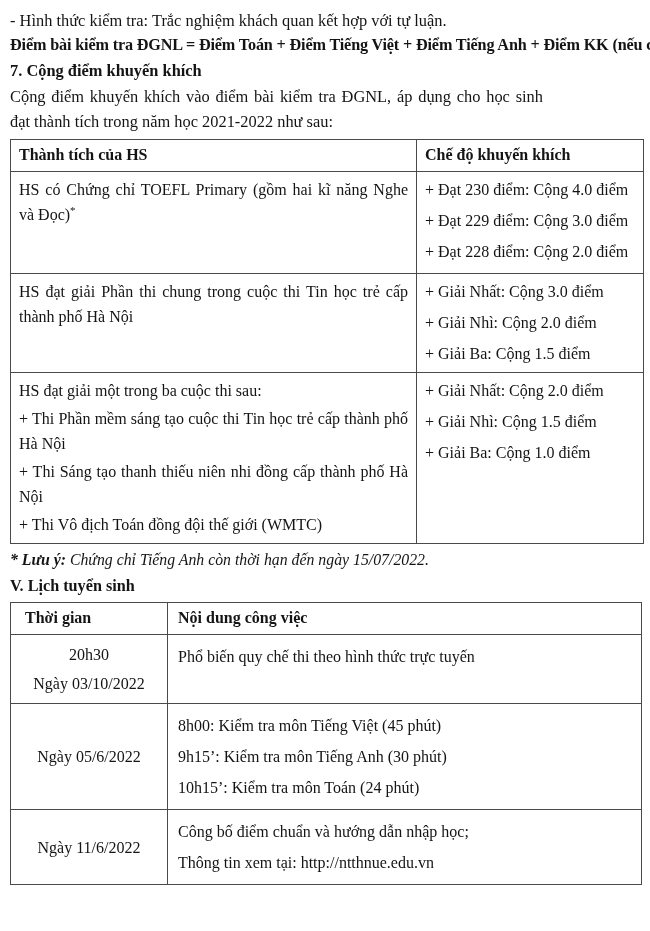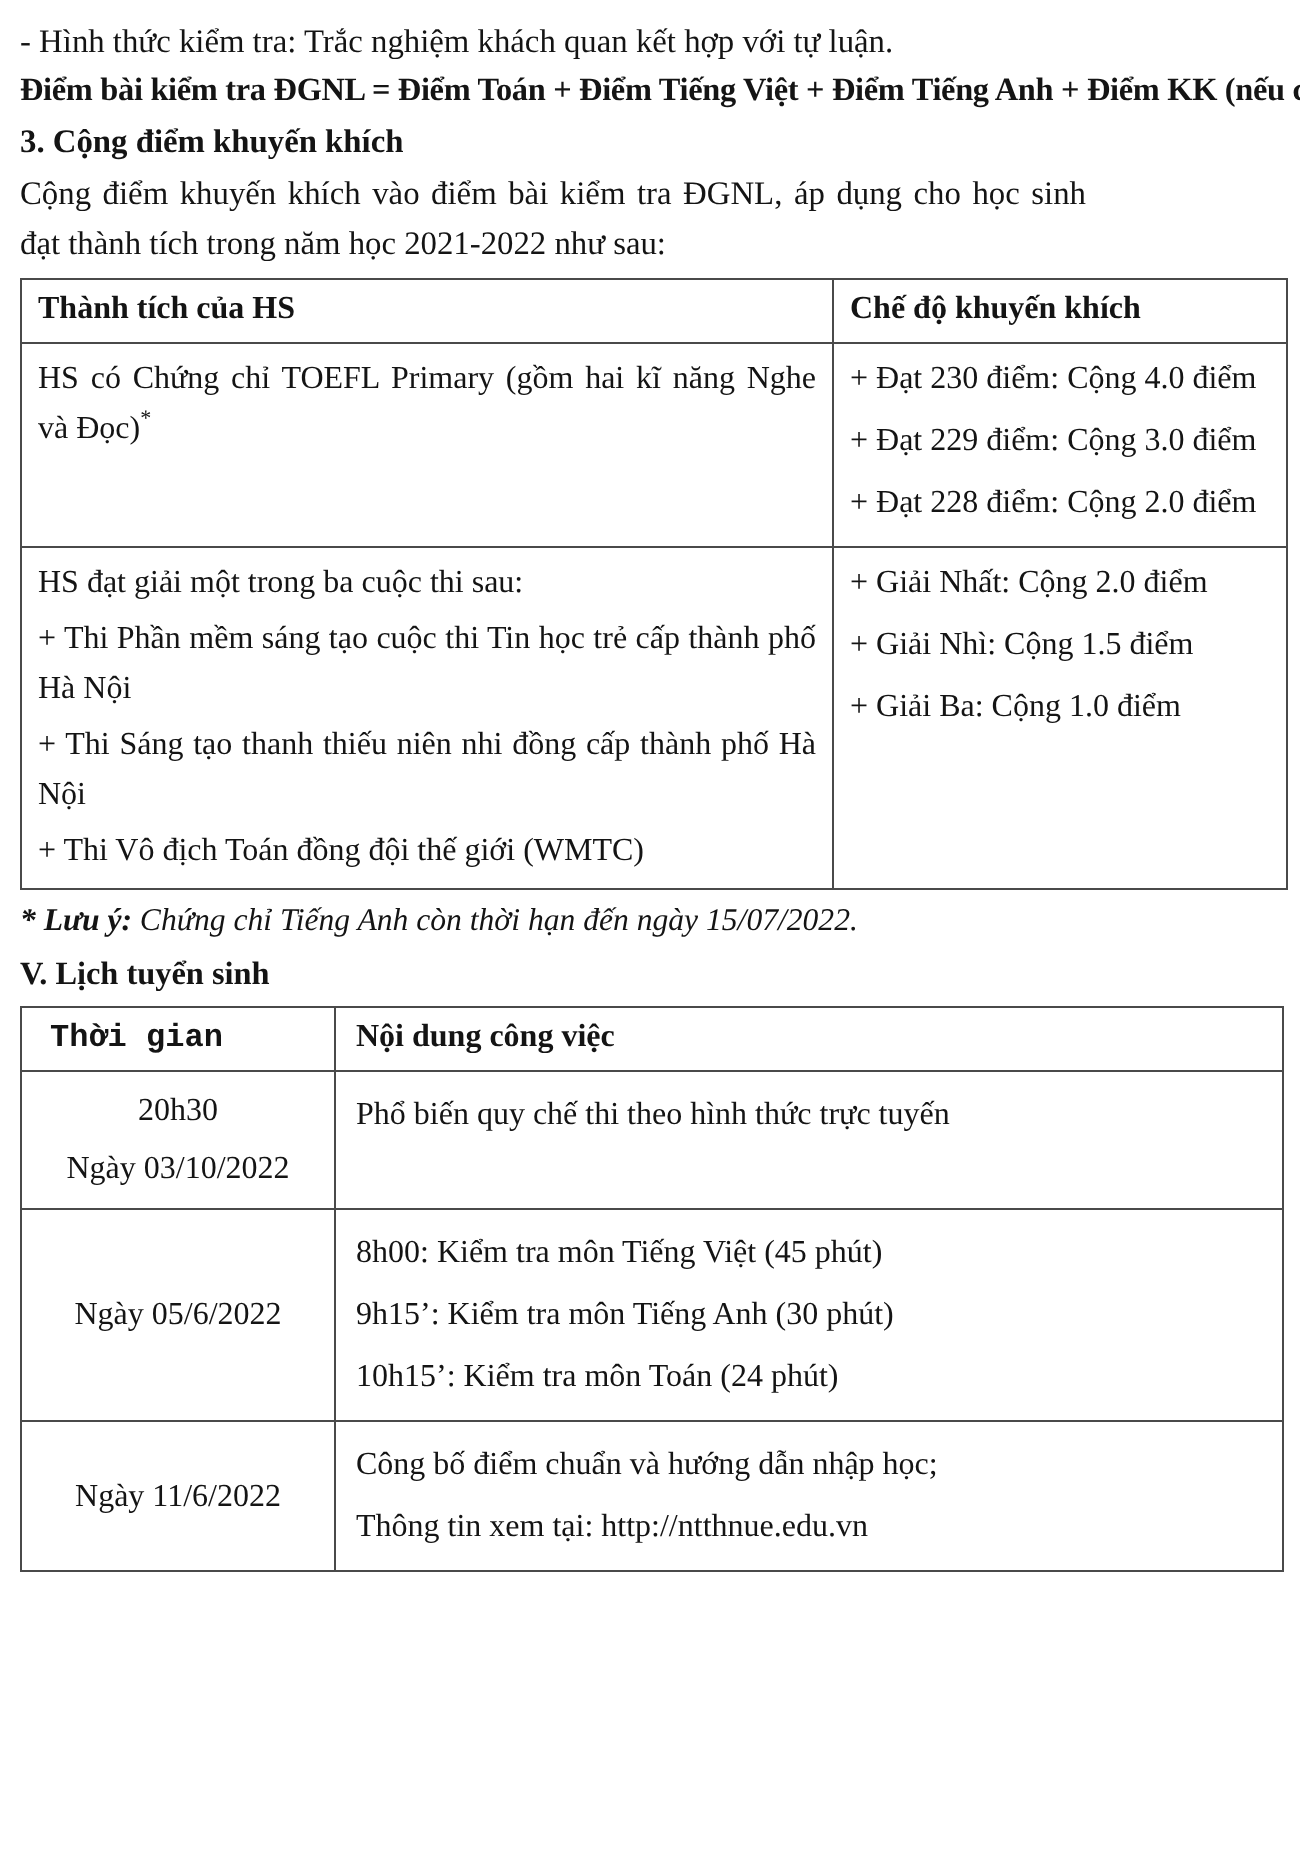--- a/index.html
+++ b/index.html
@@ -132,37 +132,37 @@
     line-height: 29px;
     padding: 5px 4px;
   }
   #schedule-table td.when p { margin: 0; }
   #schedule-table td.what {
     vertical-align: top;
     line-height: 31px;
     padding: 6px 0 6px 10px;
   }
   #schedule-table td.what p { margin: 0; }
-  #schedule-table th.hdr-when { padding-left: 14px; font-family: Liberation Mono, monospace; }
+  #schedule-table th.hdr-when { padding-left: 14px; }
   #schedule-table th.hdr-what { padding-left: 10px; }
   .sch-r1 { height: 68px; }
   .sch-r2 { height: 62px; }
   .sch-r3 { height: 92px; }
   .sch-r4 { height: 62px; }
 </style>
 </head>
 <body>
 
 <div class="page">
 
   <p class="para intro-line">- Hình thức kiểm tra: Trắc nghiệm khách quan kết hợp với tự luận.</p>
 
   <p class="formula">Điểm bài kiểm tra ĐGNL = Điểm Toán + Điểm Tiếng Việt + Điểm Tiếng Anh + Điểm KK (nếu có)</p>
 
-  <p class="heading-sub">3. Cộng điểm khuyến khích</p>
+  <p class="heading-sub">7. Cộng điểm khuyến khích</p>
 
   <p class="para">Cộng điểm khuyến khích vào điểm bài kiểm tra ĐGNL, áp dụng cho học sinh đạt thành tích trong năm học 2021-2022 như sau:</p>
 
   <table id="incentive-table" class="doc-table">
     <colgroup>
         <col class="c1">
         <col class="c2">
       </colgroup>
     <thead>
       <tr>
@@ -175,20 +175,30 @@
         <td class="crit r1-crit">
           <p><span>HS có Chứng chỉ TOEFL Primary (gồm hai kĩ năng Nghe và Đọc)</span><span class="sup-star">*</span></p>
         </td>
         <td class="bonus">
           <p>+ Đạt 230 điểm: Cộng 4.0 điểm</p>
           <p>+  Đạt 229 điểm: Cộng 3.0 điểm</p>
           <p>+  Đạt 228 điểm: Cộng 2.0 điểm</p>
         </td>
       </tr>
       <tr>
+        <td class="crit r2-crit">
+          <p>HS đạt giải Phần thi chung trong cuộc thi Tin học trẻ cấp thành phố Hà Nội</p>
+        </td>
+        <td class="bonus">
+          <p>+ Giải Nhất: Cộng 3.0 điểm</p>
+          <p>+ Giải Nhì: Cộng 2.0 điểm</p>
+          <p>+ Giải Ba: Cộng 1.5 điểm</p>
+        </td>
+      </tr>
+      <tr>
         <td class="crit r3-crit">
           <p>HS đạt giải một trong ba cuộc thi sau:</p>
           <p>+  Thi Phần mềm sáng tạo cuộc thi Tin học trẻ cấp thành phố Hà Nội</p>
           <p>+ Thi Sáng tạo thanh thiếu niên nhi đồng cấp thành phố Hà Nội</p>
           <p>+ Thi Vô địch Toán đồng đội thế giới (WMTC)</p>
         </td>
         <td class="bonus">
           <p>+ Giải Nhất: Cộng 2.0 điểm</p>
           <p>+ Giải Nhì: Cộng 1.5 điểm</p>
           <p>+ Giải Ba: Cộng 1.0 điểm</p>

